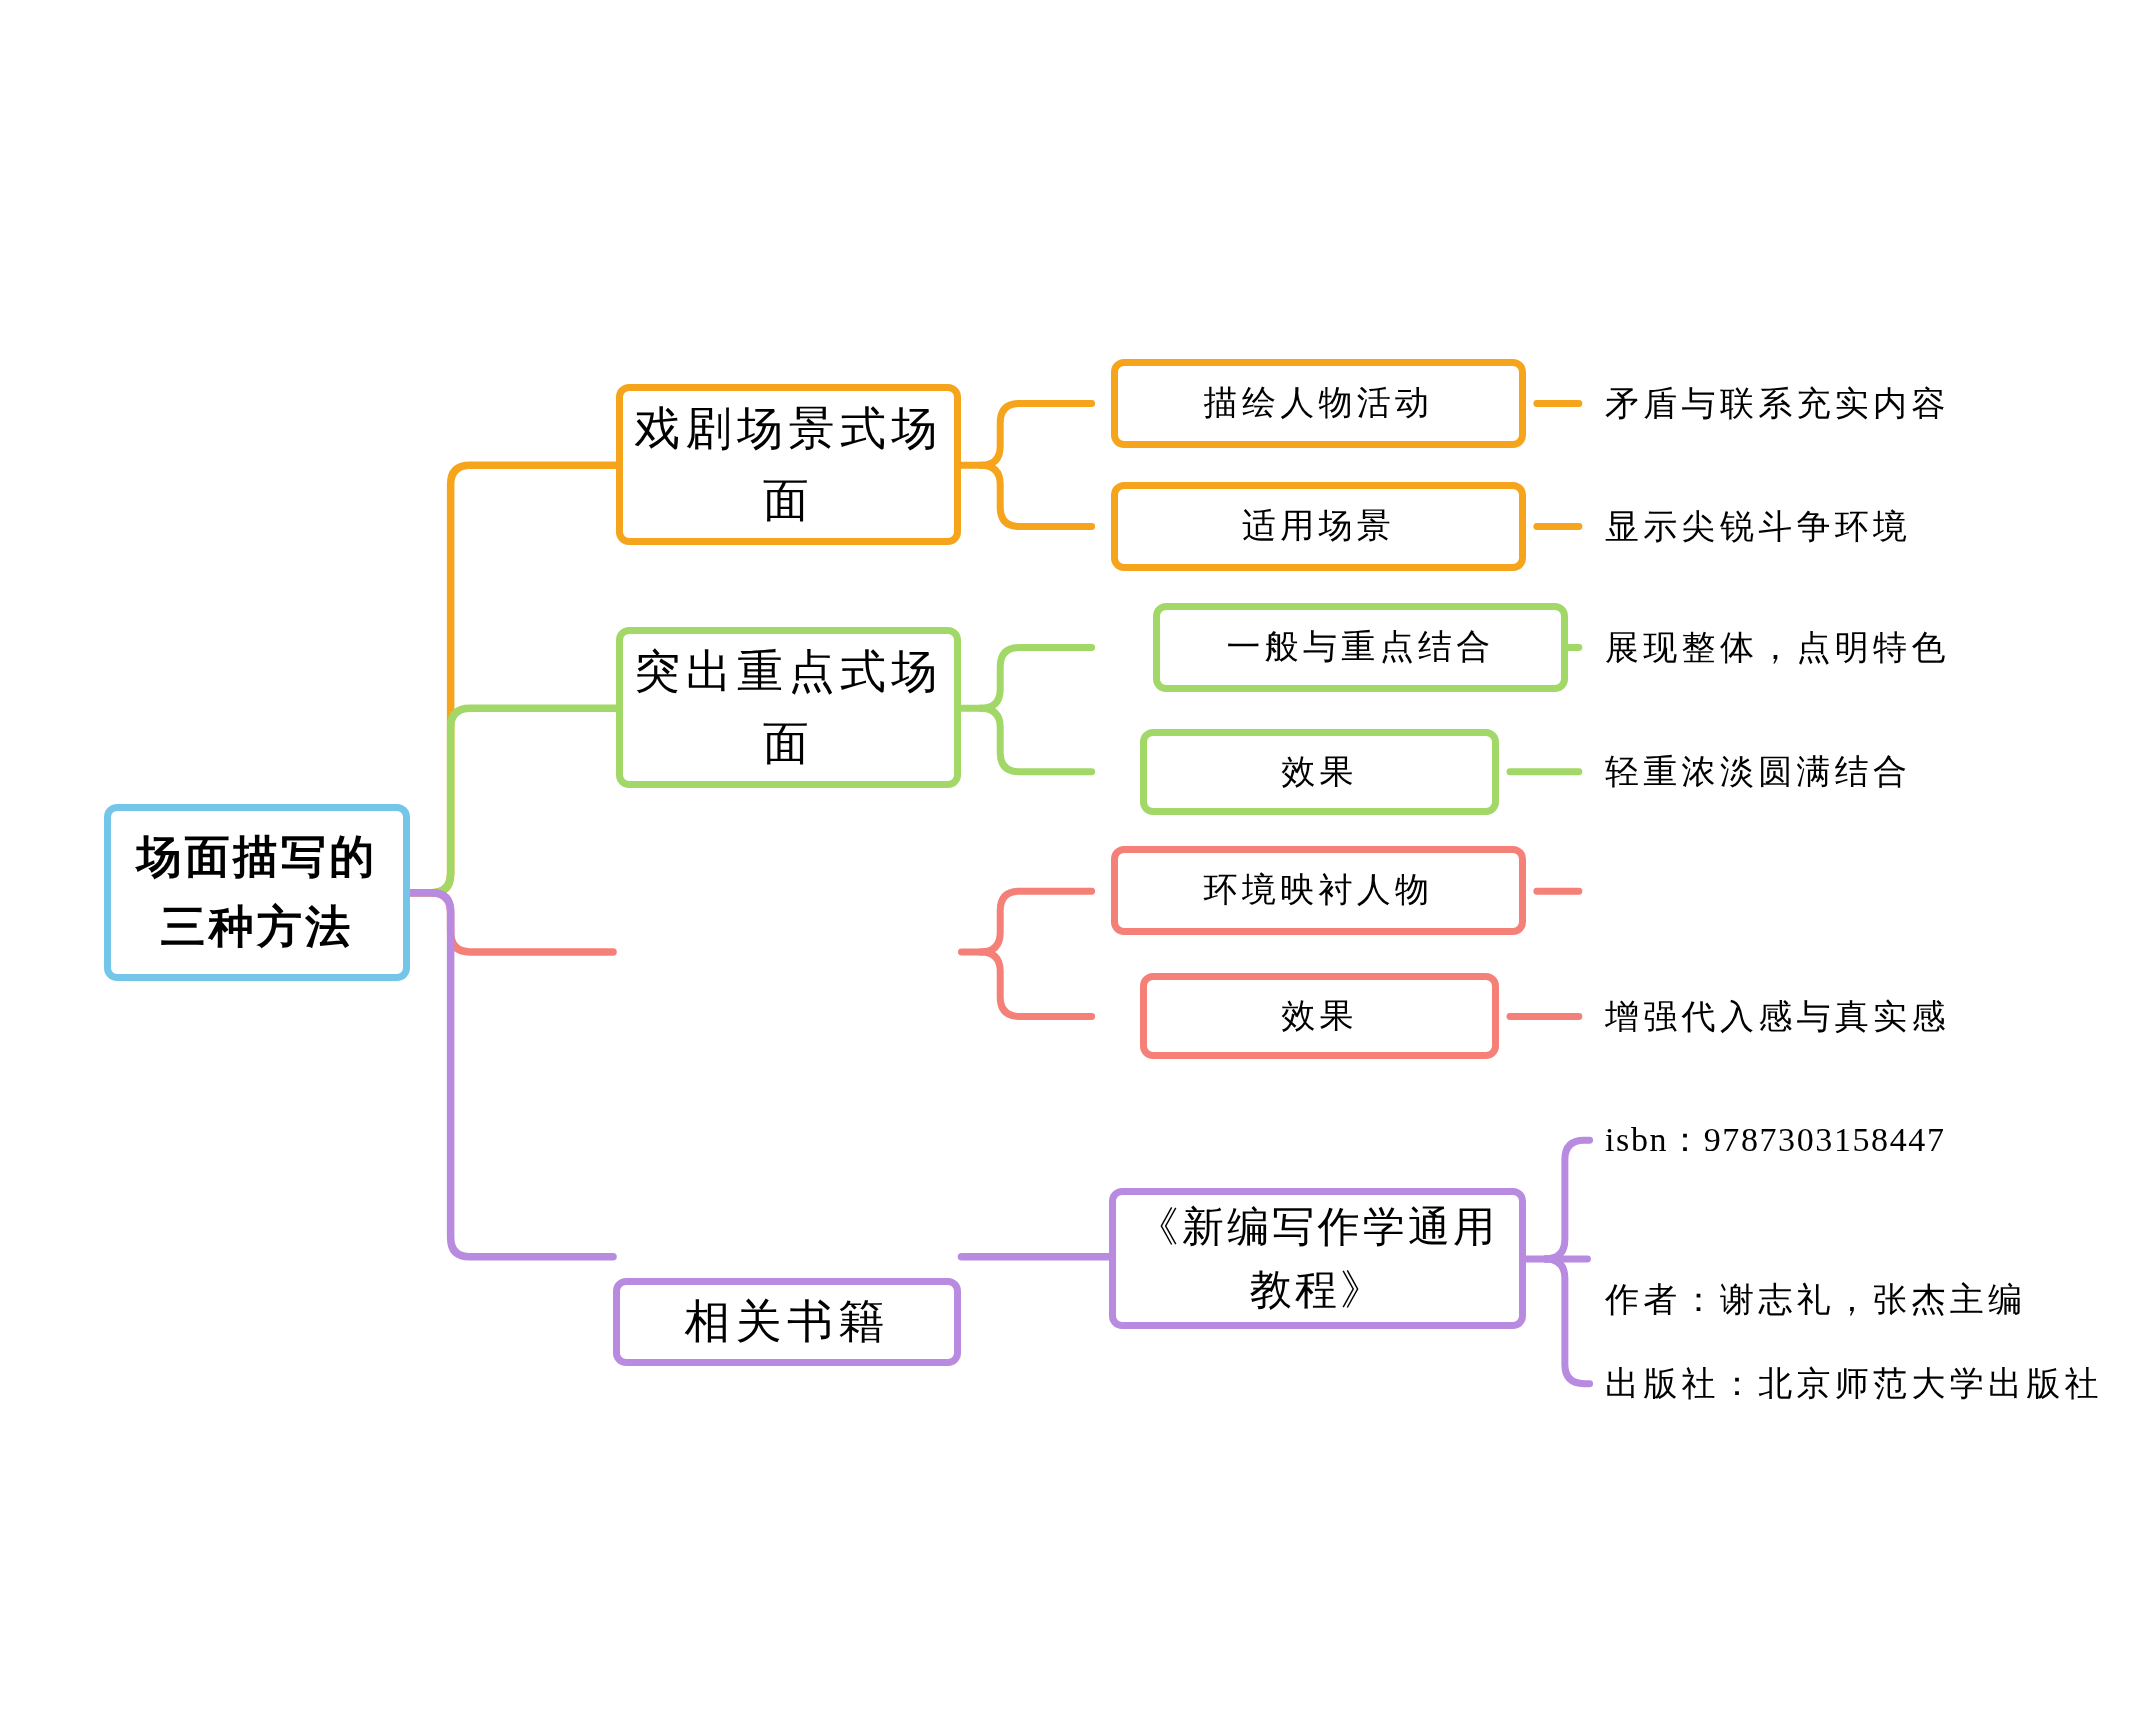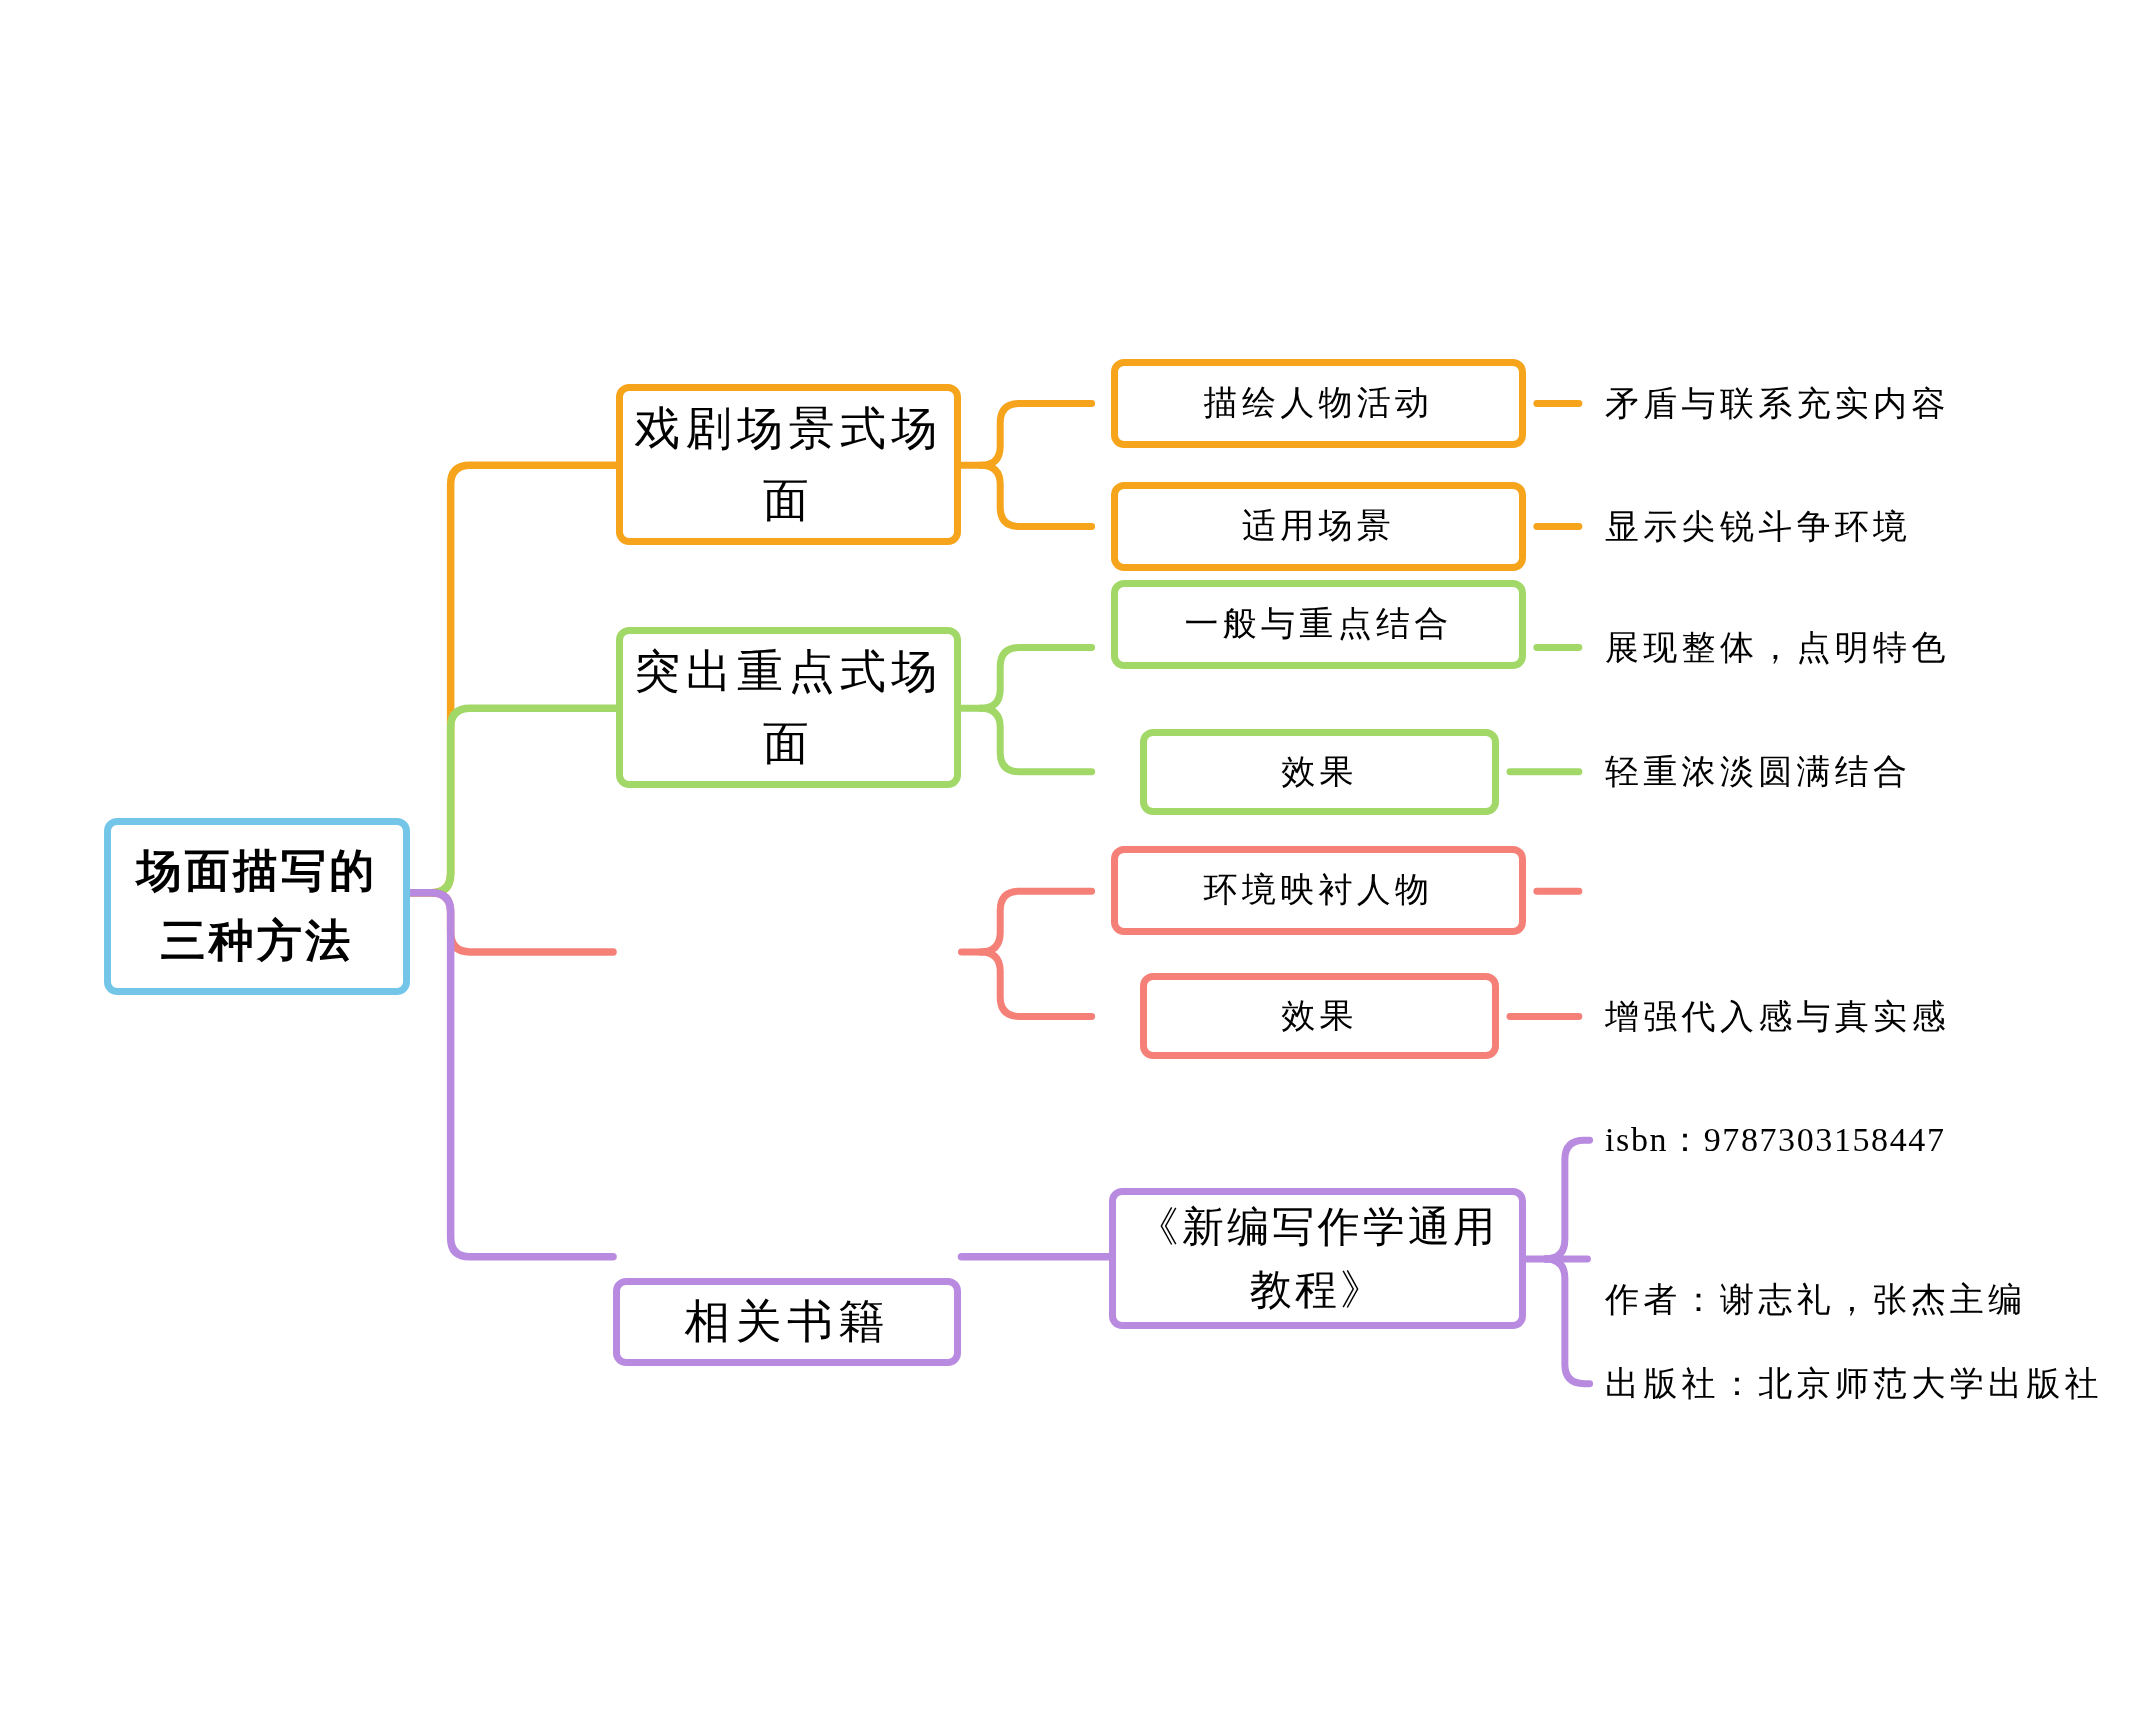--- a/index.html
+++ b/index.html
@@ -49,21 +49,21 @@
   .node-branch.b-key   { top: 627px; }
   .node-branch.b-env   { left: 613px; top: 871px; width: 348px; }
   .node-branch.b-books { left: 613px; top: 1278px; width: 348px; height: 88px; }
   .node-child {
     left: 1111px; width: 415px; height: 89px;
     font-size: 34px; letter-spacing: 4.3px;
     padding: 0 5.4px;
   }
   .c1 { top: 359px; }
   .c2 { top: 482px; }
-  .c3 { top: 580px; }
+  .c3 { top: 603px; margin-left: 42px; }
   .c4 { left: 1140px; top: 729px; width: 359px; height: 86px; }
   .c5 { top: 846px; }
   .c6 { left: 1140px; top: 973px; width: 359px; height: 86px; }
   .node-book {
     left: 1109px; top: 1188px; width: 417px; height: 141px;
     font-size: 42px; letter-spacing: 3.2px; line-height: 1.5;
     padding: 0 5.4px;
   }
   .note {
     position: absolute;
@@ -117,21 +117,21 @@
     <path stroke-width="13" d="M 2874 2341 Q 2910 2341 2910 2377 V 2537 Q 2910 2573 2946 2573 H 2956" stroke="#B88BE0"></path>
 
     <path stroke-width="13" d="M 2858 750 H 2936" stroke="#F5A41C"></path>
     <path stroke-width="13" d="M 2858 979 H 2936" stroke="#F5A41C"></path>
     <path stroke-width="13" d="M 2858 1204 H 2936" stroke="#A2D868"></path>
     <path stroke-width="13" d="M 2808 1435 H 2936" stroke="#A2D868"></path>
     <path stroke-width="13" d="M 2858 1657 H 2936" stroke="#F58078"></path>
     <path stroke-width="13" d="M 2808 1890 H 2936" stroke="#F58078"></path>
   </svg>
 
-  <div class="node node-root" style="border-color: rgb(116, 198, 233); margin-top: 14px;">场面描写的三种方法</div>
+  <div class="node node-root" style="border-color: rgb(116, 198, 233);">场面描写的三种方法</div>
 
   <div class="node node-branch b-drama" style="border-color: rgb(245, 164, 28);">戏剧场景式场面</div>
   <div class="node node-branch b-key" style="border-color: rgb(162, 216, 104);">突出重点式场面</div>
   <div class="node node-branch b-books" style="border-color: rgb(184, 139, 224);">相关书籍</div>
 
   <div class="node node-child c1" style="border-color: rgb(245, 164, 28);">描绘人物活动</div>
   <div class="node node-child c2" style="border-color: rgb(245, 164, 28);">适用场景</div>
   <div class="node node-child c3" style="border-color: rgb(162, 216, 104);">一般与重点结合</div>
   <div class="node node-child c4" style="border-color: rgb(162, 216, 104);">效果</div>
   <div class="node node-child c5" style="border-color: rgb(245, 128, 120);">环境映衬人物</div>

